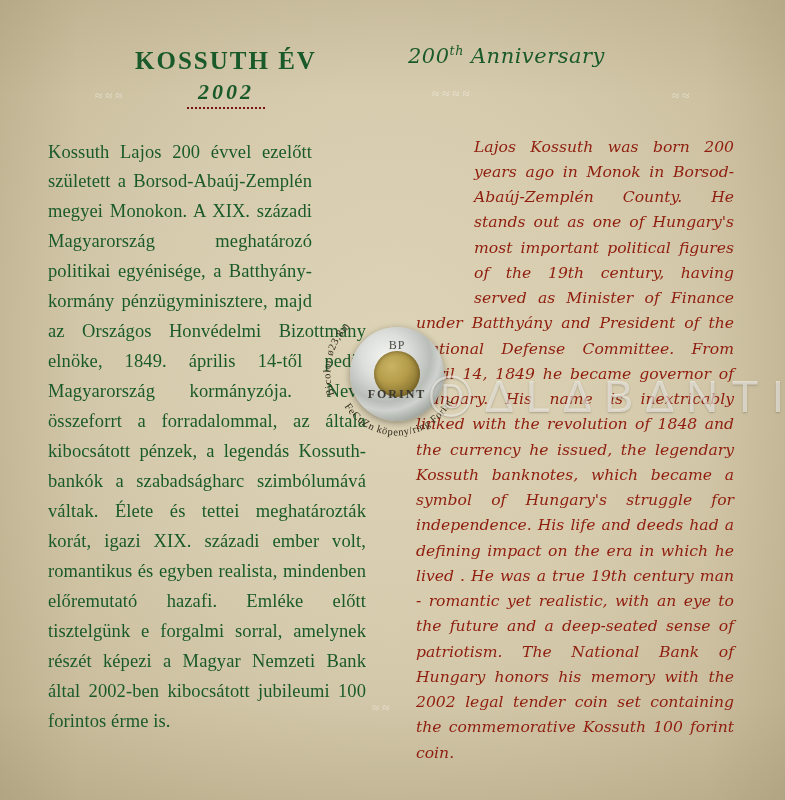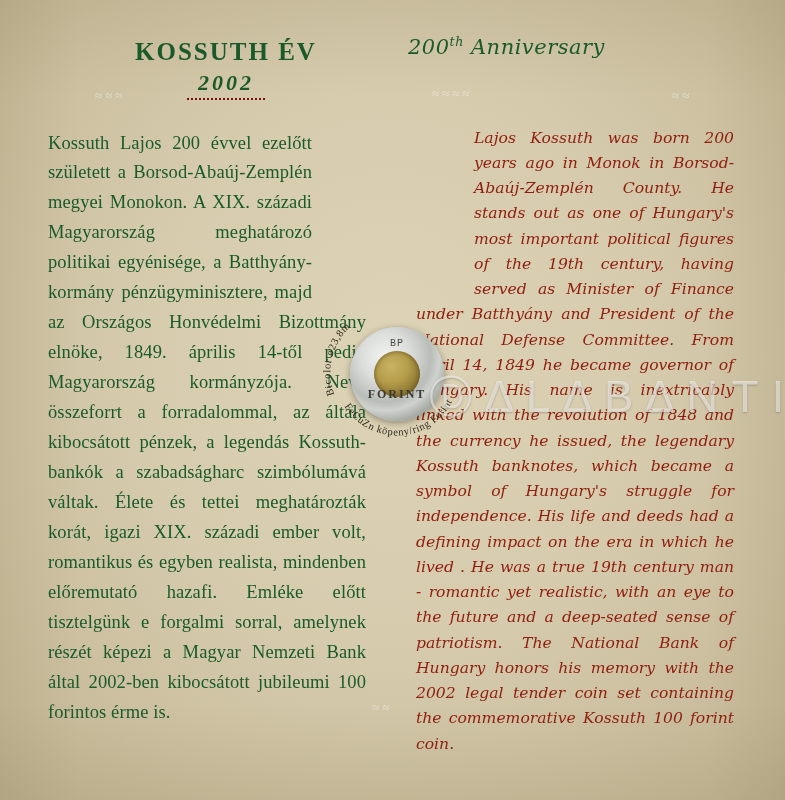--- a/index.html
+++ b/index.html
@@ -30,21 +30,21 @@
     inset: 0;
     background:
       linear-gradient(180deg, rgba(120,105,70,0.10) 0%, rgba(255,255,255,0.0) 12%, rgba(255,255,255,0.0) 88%, rgba(120,105,70,0.12) 100%),
       linear-gradient(90deg, rgba(120,105,70,0.10) 0%, rgba(255,255,255,0.0) 10%, rgba(255,255,255,0.0) 90%, rgba(120,105,70,0.10) 100%);
     pointer-events: none;
   }
 
   .inner {
     position: absolute;
     left: 48px;
-    top: 26px;
+    top: 35px;
     width: 690px;
     height: 716px;
   }
 
   
   .head-row {
     position: relative;
     height: 78px;
   }
   .title-hu {
@@ -175,22 +175,22 @@
     background:
       radial-gradient(circle at 38% 33%, #c9b464 0%, #b49c4a 40%, #8d7733 72%, #a8913f 100%);
     box-shadow: inset 0 0 5px rgba(60,45,10,0.6);
   }
   .coin-bp {
     position: absolute;
     top: 11px;
     left: 0;
     width: 94px;
     text-align: center;
-    font-family: Liberation Mono, monospace;
-    font-size: 10px;
+    font-family: Liberation Serif, serif;
+    font-size: 12px;
     color: #4a4a44;
     letter-spacing: 1px;
   }
   .coin-denom {
     position: absolute;
     top: 60px;
     left: 0;
     width: 94px;
     text-align: center;
     font-family: "Liberation Serif", serif;

